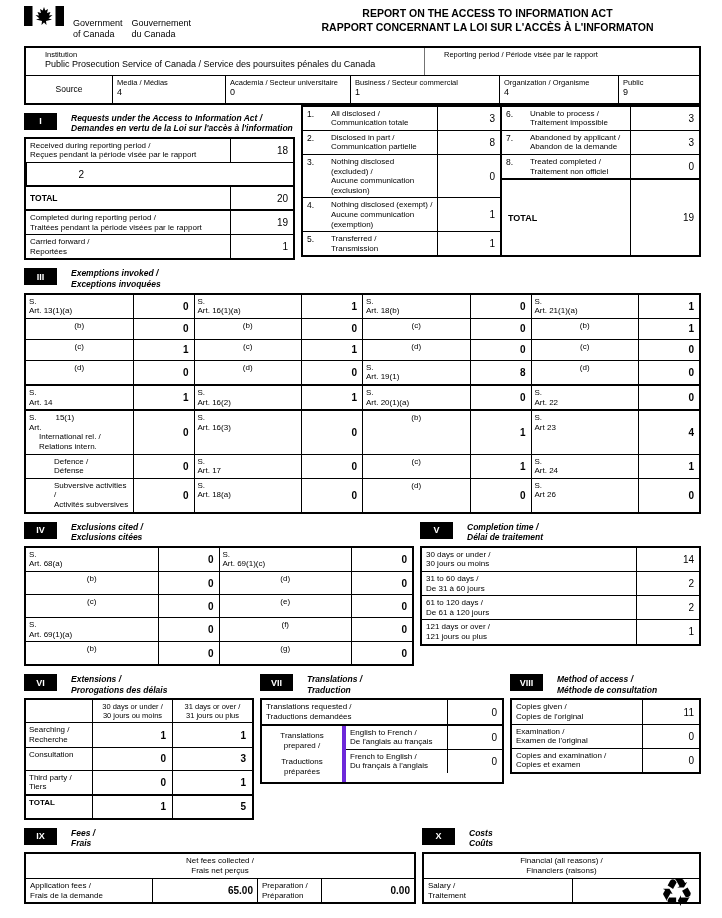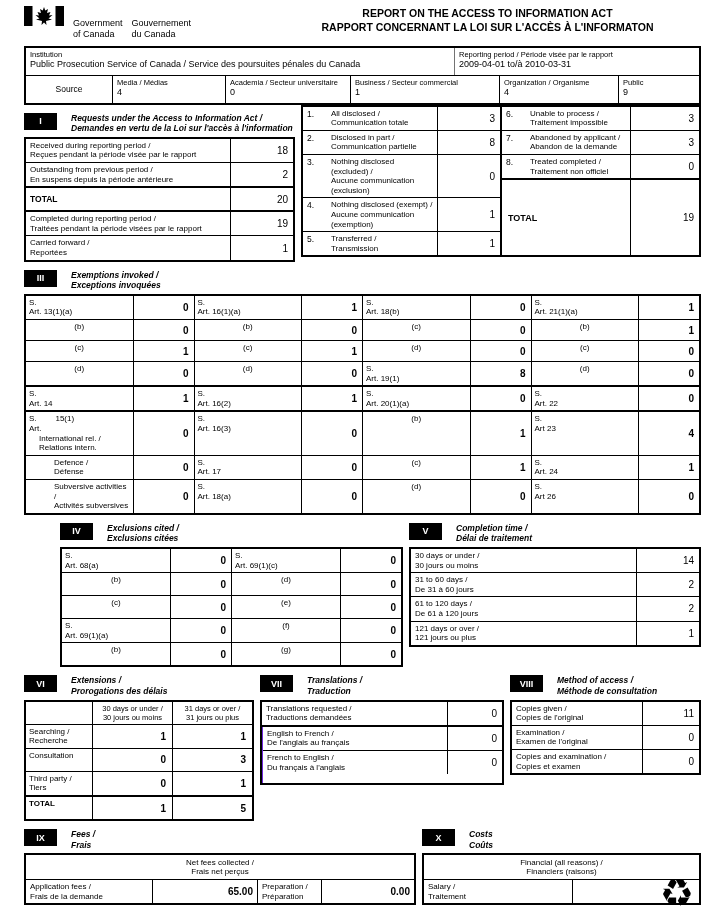--- a/index.html
+++ b/index.html
@@ -17,21 +17,21 @@
   .tbl{border:2px solid #000;background:#fff;}
   .r{display:flex;align-items:stretch;min-height:22px;}
   .r + .r{border-top:1px solid #000;}
   .thick{border-top-width:2px !important;}
   .l{flex:1;padding:2px 4px;font-size:8px;line-height:1.2;}
   .v{width:52px;border-left:1px solid #000;display:flex;align-items:center;
      justify-content:flex-end;padding:1px 5px;font-weight:normal;font-size:10px;}
   .bold{font-weight:bold;font-size:8.5px;}
   .ctr{text-align:center;}
   
-  .inst .c{padding:2px 4px;}
+  .inst .c{padding:2px 19px;}
   .inst-left{flex:1;}
   .inst-right{width:236px;border-left:1px solid #737373;}
   .sm{font-size:7.5px;line-height:1.25;}
   .md{font-size:9px;line-height:1.3;}
   .src-label{width:86px;display:flex;align-items:center;justify-content:center;font-size:8.5px;}
   .src-col{border-left:1px solid #000;padding:2px 4px;}
   .w-media{width:104px;}.w-acad{width:116px;}.w-bus{width:140px;}.w-org{width:110px;}.w-pub{flex:1;}
   
   .sec-head{display:flex;align-items:flex-start;gap:14px;margin:8px 0 3px 0;}
   .sec-num{background:#000;color:#fff;min-width:33px;height:17px;display:flex;align-items:center;
@@ -58,21 +58,21 @@
   .stxt{display:inline-block;vertical-align:top;margin-left:10px;}
   .s3 .r{min-height:20px;}
   
   .s6-lbl{width:60px;padding:2px 3px;font-size:8px;line-height:1.2;}
   .s6-c{flex:1;border-left:1px solid #000;display:flex;align-items:center;
         justify-content:flex-end;padding:1px 6px;font-weight:bold;font-size:10px;}
   .s6-h{font-weight:normal;font-size:7.5px;justify-content:center;text-align:center;line-height:1.2;padding:2px 2px;}
   
   .s7-left{width:80px;display:flex;flex-direction:column;justify-content:space-around;
            text-align:center;font-size:8px;line-height:1.2;padding:2px 0;}
-  .s7-right{flex:1;border-left:1px solid #6d28d9;}
+  .s7-right{flex:1;border-left:4px solid #6d28d9;}
   .s7-right .r:first-child{border-top:none;}
   
   .c{padding:2px 4px;font-size:8px;line-height:1.2;}
   .hdr-c{display:flex;align-items:center;justify-content:center;text-align:center;}
   .l1{width:118px;}
   .v1{width:96px;border-left:1px solid #000;display:flex;align-items:center;justify-content:flex-end;font-weight:bold;font-size:10px;}
   .l2{flex:1;border-left:1px solid #000;}
   .v2{width:84px;border-left:1px solid #000;display:flex;align-items:center;justify-content:flex-end;font-weight:bold;font-size:10px;}
   .money{display:flex;align-items:center;justify-content:space-between;font-weight:bold;font-size:10px;}
   
@@ -106,21 +106,20 @@
   </div>
 
   <div class="tbl inst">
     <div class="r" style="min-height:27px;">
       <div class="c inst-left">
         <div class="sm">Institution</div>
         <div class="md">Public Prosecution Service of Canada / Service des poursuites pénales du Canada</div>
       </div>
       <div class="c inst-right">
         <div class="sm">Reporting period / Période visée par le rapport</div>
-        <div class="md">2009-04-01 to/à 2010-03-31</div>
       </div>
     </div>
     <div class="r" style="min-height:27px;">
       <div class="src-label">Source</div>
       <div class="src-col w-media">
         <div class="sm">Media / Médias</div>
         <div class="md">4</div>
       </div>
       <div class="src-col w-acad">
         <div class="sm">Academia / Secteur universitaire</div>
@@ -148,22 +147,20 @@
         <div class="sec-title pre">Requests under the Access to Information Act /
 Demandes en vertu de la Loi sur l'accès à l'information</div>
       </div>
       <div class="tbl">
         <div class="r">
             <div class="l pre">Received during reporting period /
 Reçues pendant la période visée par le rapport</div>
             <div class="v">18</div>
           </div>
         <div class="r">
-            <div class="l pre">Outstanding from previous period /
-En suspens depuis la période antérieure</div>
             <div class="v">2</div>
           </div>
         <div class="r thick">
             <div class="l bold" style="display:flex;align-items:center;">TOTAL</div>
             <div class="v">20</div>
           </div>
         <div class="r thick">
             <div class="l pre">Completed during reporting period /
 Traitées pendant la période visées par le rapport</div>
             <div class="v">19</div>
@@ -404,21 +401,21 @@
         <div class="pair">
             <div class="pl pre">S.
 Art 26</div>
             <div class="pv">0</div>
           </div>
       </div>
     </div>
   </div>
 
   <div class="band">
-    <div style="width:343px;margin-left:36px;">
+    <div style="width:390px;">
       <div class="sec-head">
         <div class="sec-num">IV</div>
         <div class="sec-title pre">Exclusions cited /
 Exclusions citées</div>
       </div>
       <div class="tbl">
         <div class="r">
             <div class="pair">
               <div class="pl pre">S.
 Art. 68(a)</div>
@@ -549,20 +546,26 @@
         <div class="sec-title pre">Translations /
 Traduction</div>
       </div>
       <div class="tbl">
         <div class="r">
             <div class="l pre">Translations requested /
 Traductions demandées</div>
             <div class="v" style="width:44px;">0</div>
           </div>
         <div class="r thick" style="min-height:56px;">
+          <div class="s7-left">
+            <div class="pre">Translations
+prepared /</div>
+            <div class="pre">Traductions
+préparées</div>
+          </div>
           <div class="s7-right">
             <div class="r">
                 <div class="l pre">English to French /
 De l'anglais au français</div>
                 <div class="v" style="width:44px;">0</div>
               </div>
             <div class="r">
                 <div class="l pre">French to English /
 Du français à l'anglais</div>
                 <div class="v" style="width:44px;">0</div>

